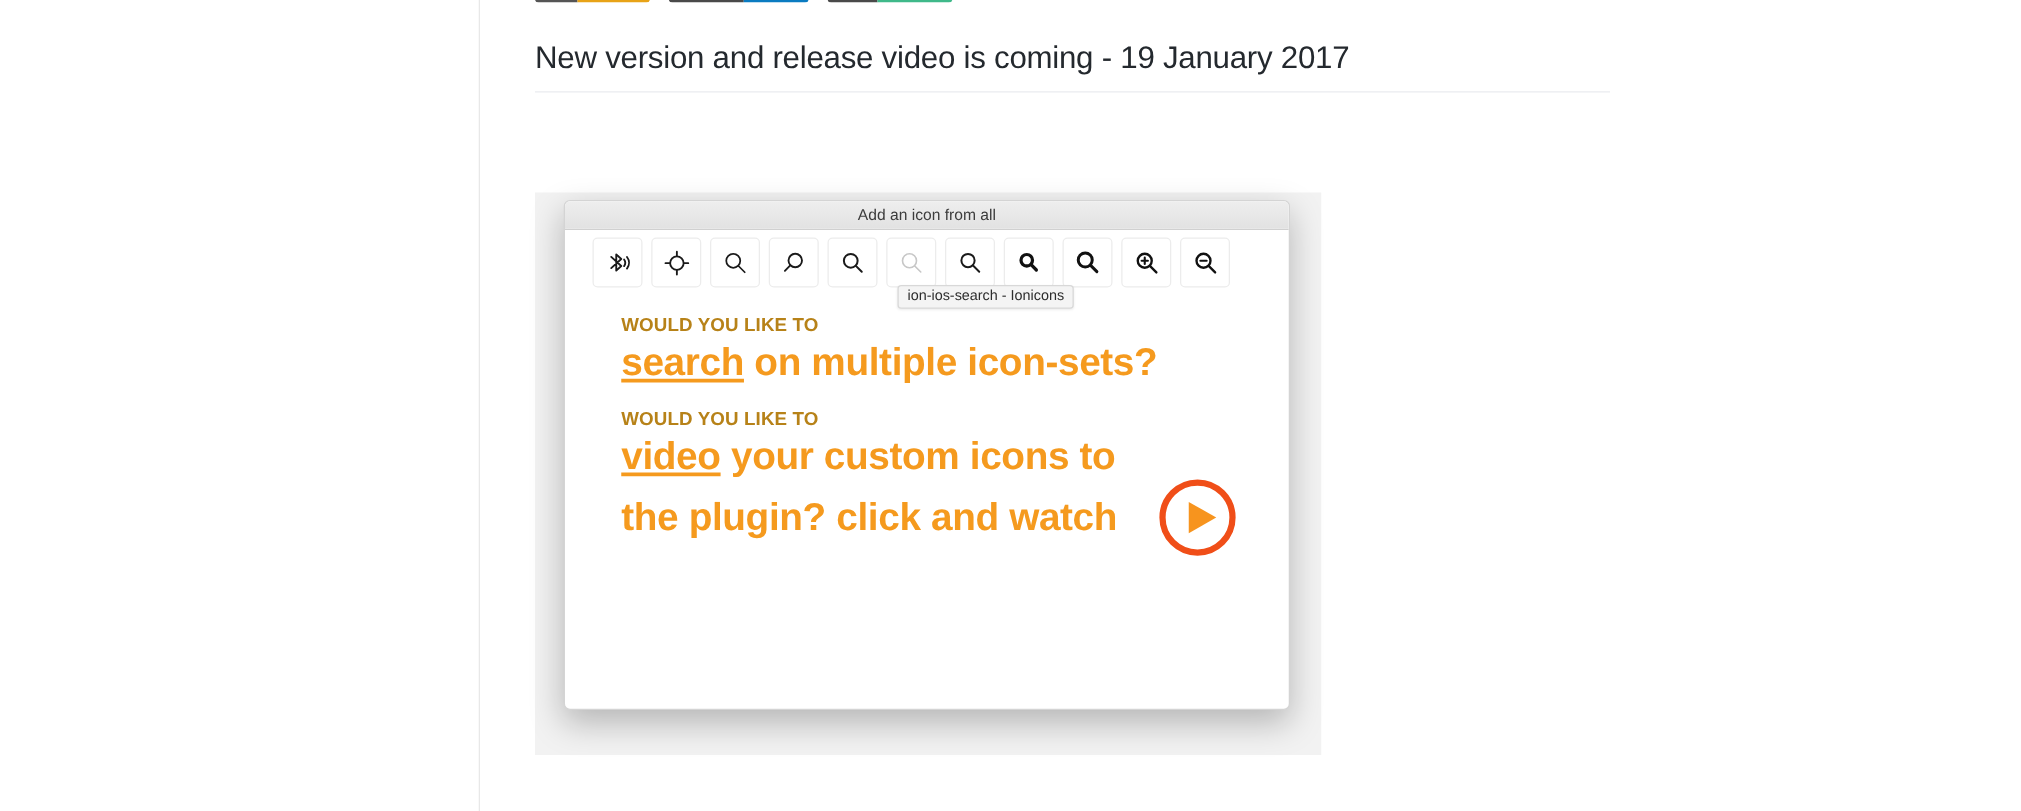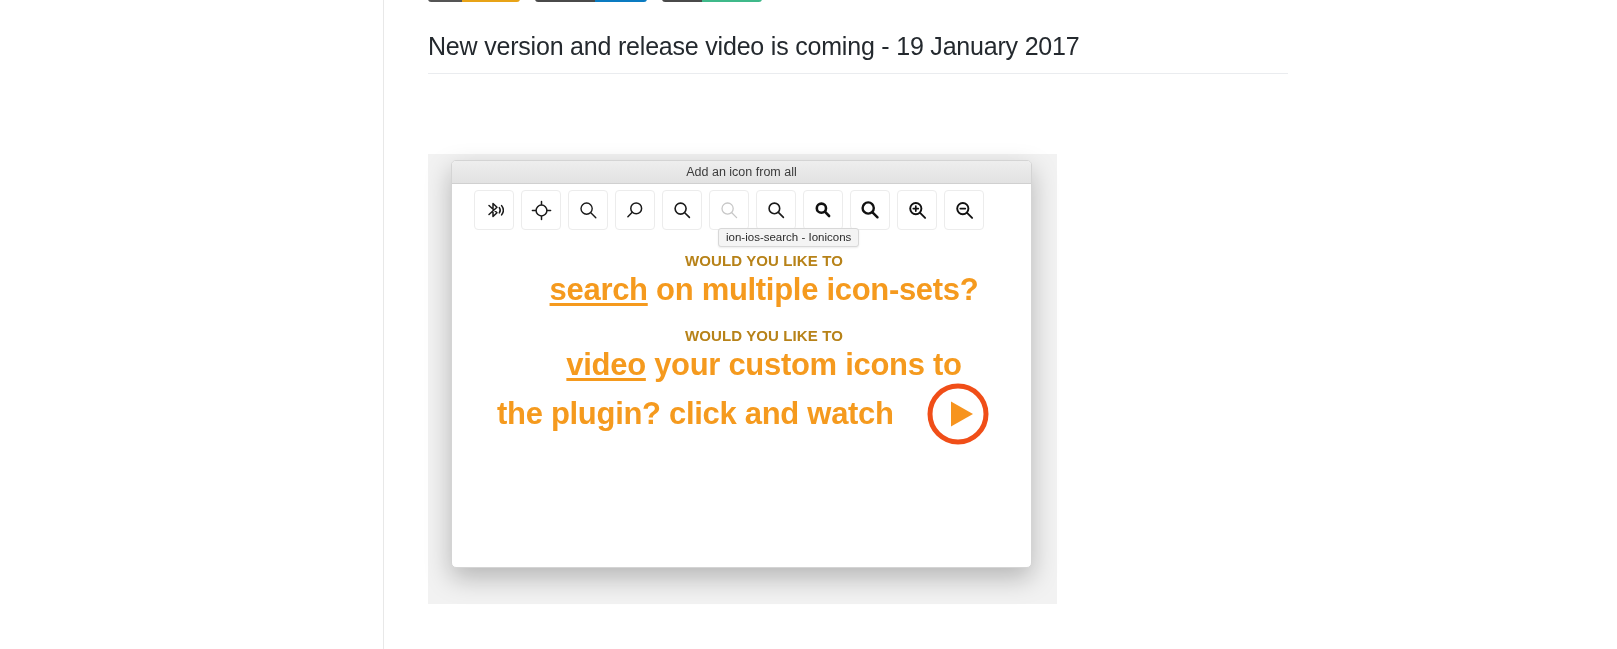--- a/index.html
+++ b/index.html
@@ -186,21 +186,20 @@
     padding: 2px 7px 3px 7px;
     font-size: 11.5px;
     color: #2c2c2c;
     white-space: nowrap;
     box-shadow: 0 1px 2px rgba(0,0,0,0.08);
   }
 
   
   .promo {
     padding: 22px 0 0 45px;
-    text-align: center;
   }
   .promo-block { margin-bottom: 19px; }
   .promo-kicker {
     font-size: 15px;
     font-weight: bold;
     color: #b78218;
     letter-spacing: 0.1px;
     margin-bottom: 4px;
   }
   .promo-line {

